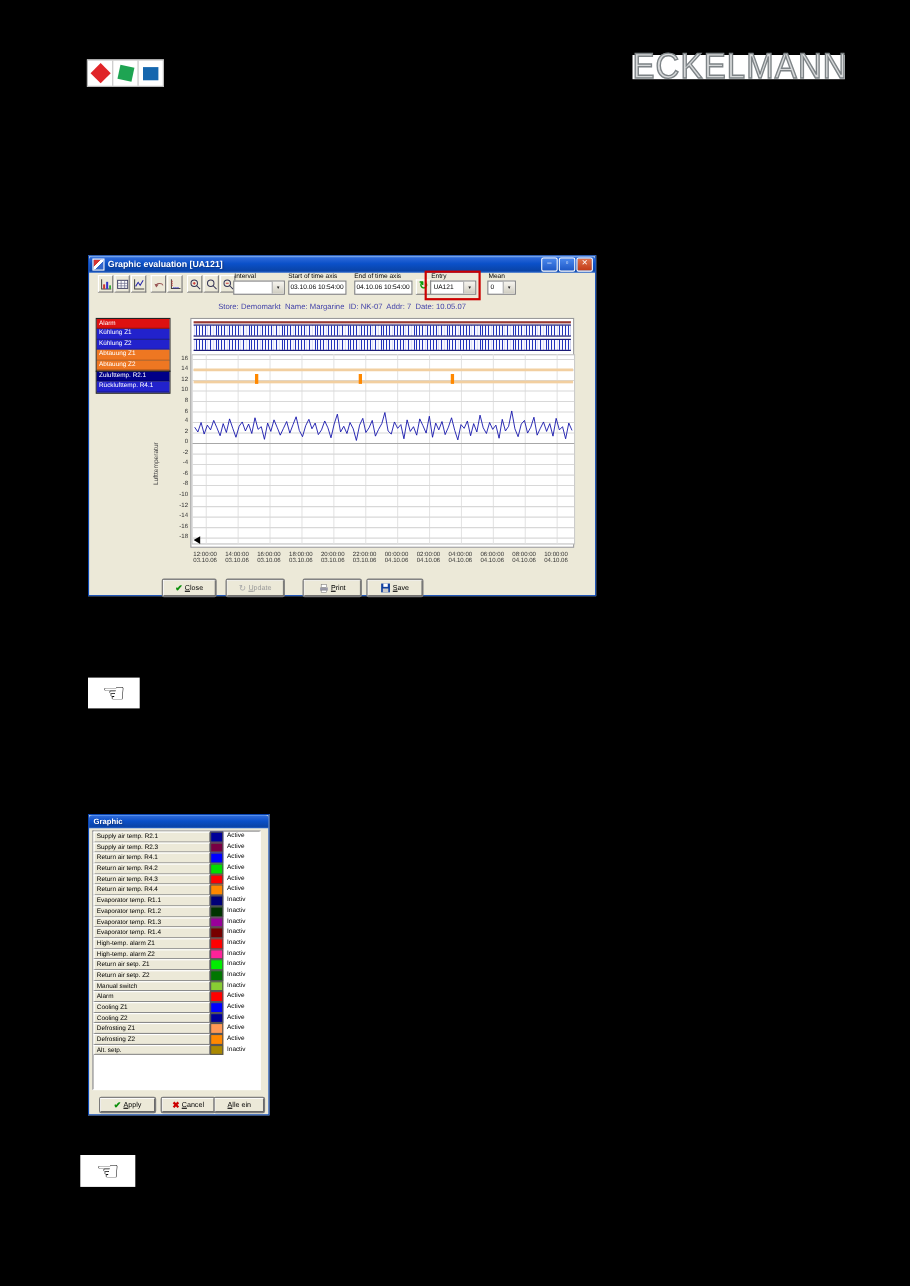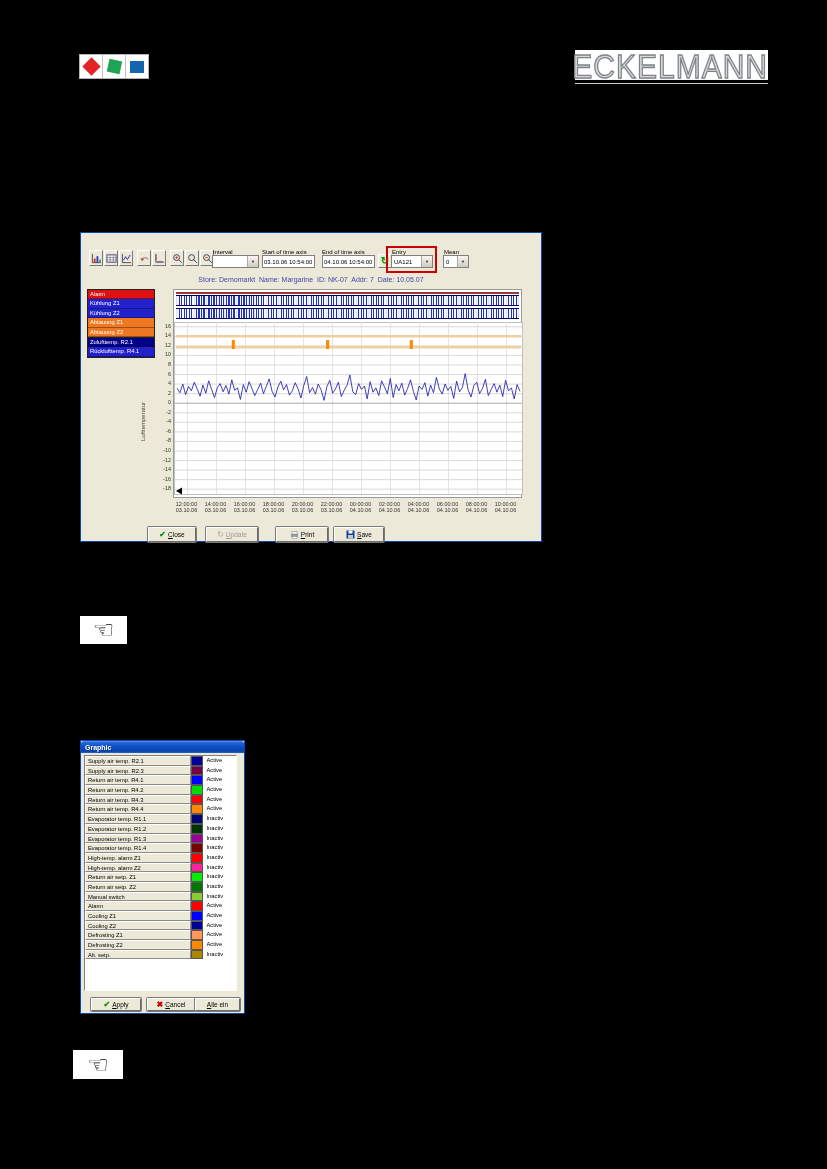--- a/index.html
+++ b/index.html
@@ -7,21 +7,21 @@
         font-family:"Liberation Sans",sans-serif;}
   .abs{position:absolute;box-sizing:border-box;}
 
   
   .logo-box{left:79px;top:54px;width:70px;height:25px;background:#fff;border:1px solid #b5b5b5;display:flex;}
   .logo-cell{flex:1;border-right:1px solid #c2c2c2;display:flex;align-items:center;justify-content:center;}
   .logo-cell:last-child{border-right:none;}
   .logo-sq{width:13px;height:13px;}
 
   
-  .eck-box{left:575px;top:50px;width:193px;height:34px;background:#fff;display:flex;align-items:center;justify-content:flex-end;text-decoration:underline;}
+  .eck-box{left:575px;top:50px;width:193px;height:22px;background:#fff;display:flex;align-items:center;justify-content:flex-start;}
   .eck-text{font-size:30px;letter-spacing:1px;color:#d7d9da;-webkit-text-stroke:1.2px #7e8487;font-weight:400;transform:scaleY(1.08);}
 
   
   .win{background:#ece9d8;border:1px solid #0a46b4;}
   .titlebar{left:0;top:0;right:0;height:15px;border-radius:3px 3px 0 0;
     background:linear-gradient(180deg,#68a0f4 0%,#2a67d8 10%,#0b50c8 45%,#0a44a8 86%,#2a66cc 100%);
     display:flex;align-items:center;padding:0 2px;}
   .ticon{width:9px;height:9px;margin:0 3px 0 1px;border:1px solid #fff;
     background:linear-gradient(135deg,#d33333 0 38%,#ffffff 38% 58%,#3366cc 58%);}
   .ttext{color:#fff;font-size:8px;font-weight:bold;text-shadow:1px 1px 1px #123a8a;white-space:nowrap;flex:1;}
@@ -90,20 +90,29 @@
     <div class="logo-cell">
       <div class="logo-sq" id="sq-blue" style="width: 14px; height: 12px; background: rgb(21, 102, 174);"></div>
     </div>
   </div>
 
   <div class="abs eck-box">
     <span class="eck-text">ECKELMANN</span>
   </div>
 
   <div class="abs win" style="left:80px;top:232px;width:462px;height:310px;">
+    <div class="abs titlebar">
+      <span class="ticon"></span>
+      <span class="ttext">Graphic evaluation [UA121]</span>
+      <span class="wbtns">
+        <span class="wb">–</span>
+        <span class="wb">▫</span>
+        <span class="wb close">✕</span>
+      </span>
+    </div>
 
     <div class="abs" id="toolbar" style="left:8px;top:17px;height:18px;"><button class="tb">
           <svg viewBox="0 0 12 12">
             <path d="M1.5 1v9.5H11" stroke="#444" fill="none" stroke-width="1"></path>
             <rect x="3" y="6" width="2" height="4.5" fill="#c33"></rect>
             <rect x="6" y="3.5" width="2" height="7" fill="#33c"></rect>
             <rect x="9" y="7" width="1.8" height="3.5" fill="#3a3"></rect>
           </svg>
         </button><button class="tb">
           <svg viewBox="0 0 12 12">

